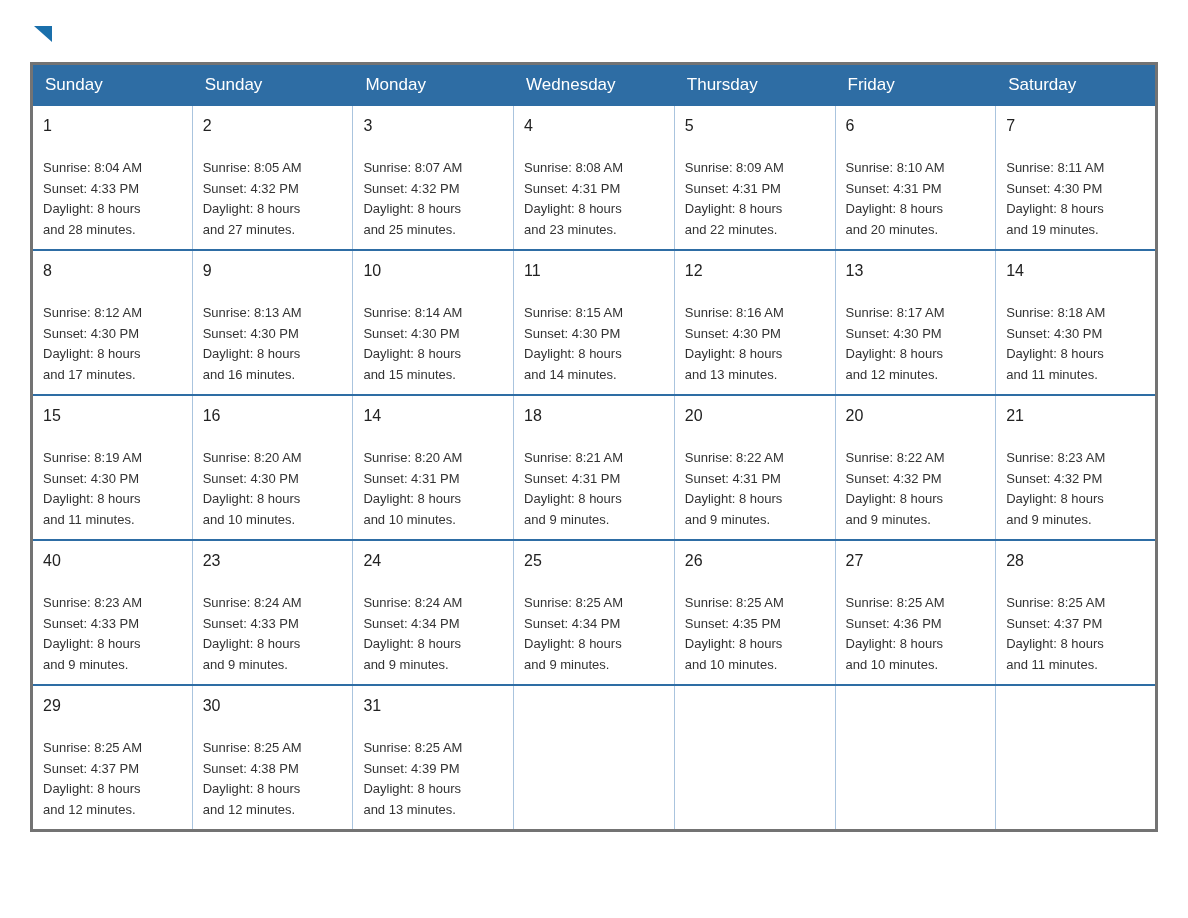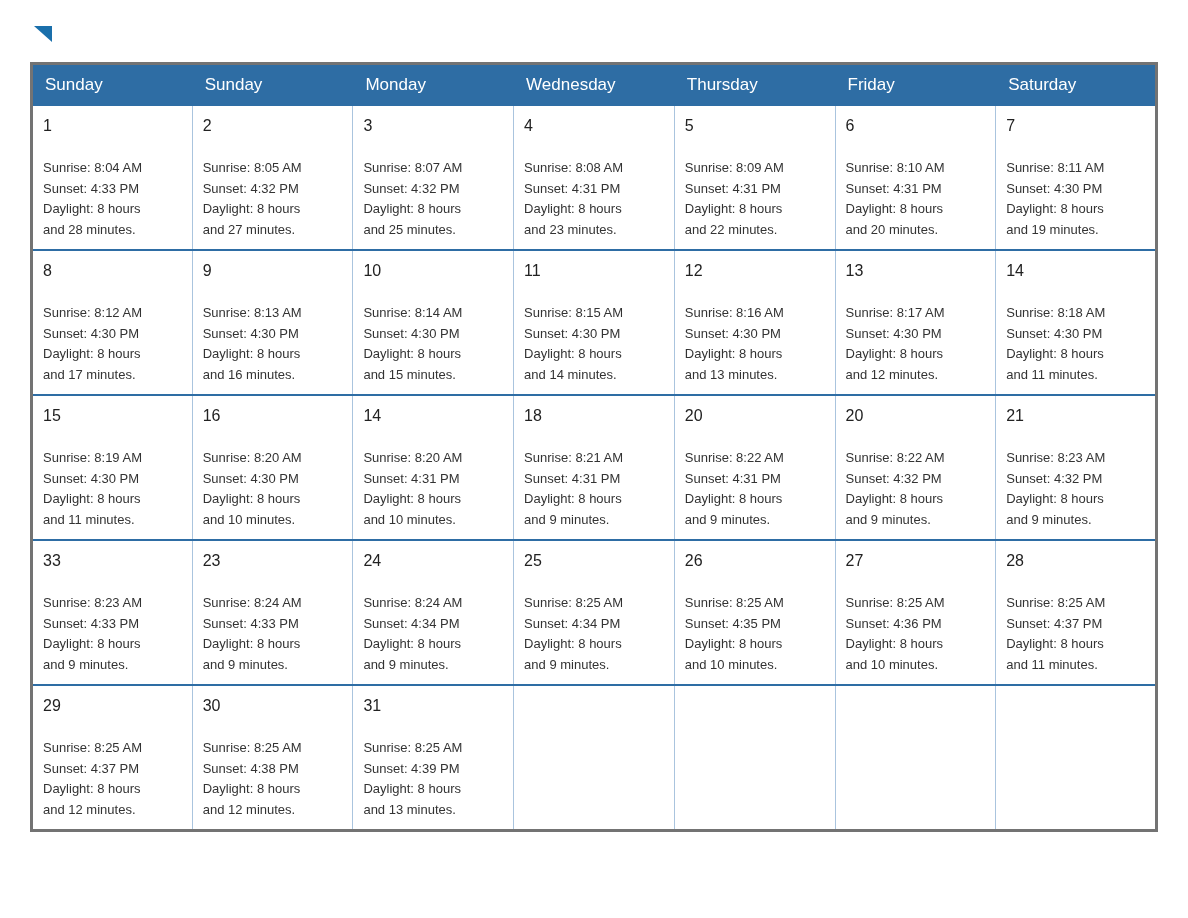--- a/index.html
+++ b/index.html
@@ -209,21 +209,21 @@
           <div class="day-number">20</div>
 <div class="day-info">Sunrise: 8:22 AM<br>Sunset: 4:32 PM<br>Daylight: 8 hours<br>and 9 minutes.</div>
         </td>
         <td>
           <div class="day-number">21</div>
 <div class="day-info">Sunrise: 8:23 AM<br>Sunset: 4:32 PM<br>Daylight: 8 hours<br>and 9 minutes.</div>
         </td>
       </tr>
       <tr class="row-border">
         <td>
-          <div class="day-number">33</div>
+          <div class="day-number">40</div>
 <div class="day-info">Sunrise: 8:23 AM<br>Sunset: 4:33 PM<br>Daylight: 8 hours<br>and 9 minutes.</div>
         </td>
         <td>
           <div class="day-number">23</div>
 <div class="day-info">Sunrise: 8:24 AM<br>Sunset: 4:33 PM<br>Daylight: 8 hours<br>and 9 minutes.</div>
         </td>
         <td>
           <div class="day-number">24</div>
 <div class="day-info">Sunrise: 8:24 AM<br>Sunset: 4:34 PM<br>Daylight: 8 hours<br>and 9 minutes.</div>
         </td>

